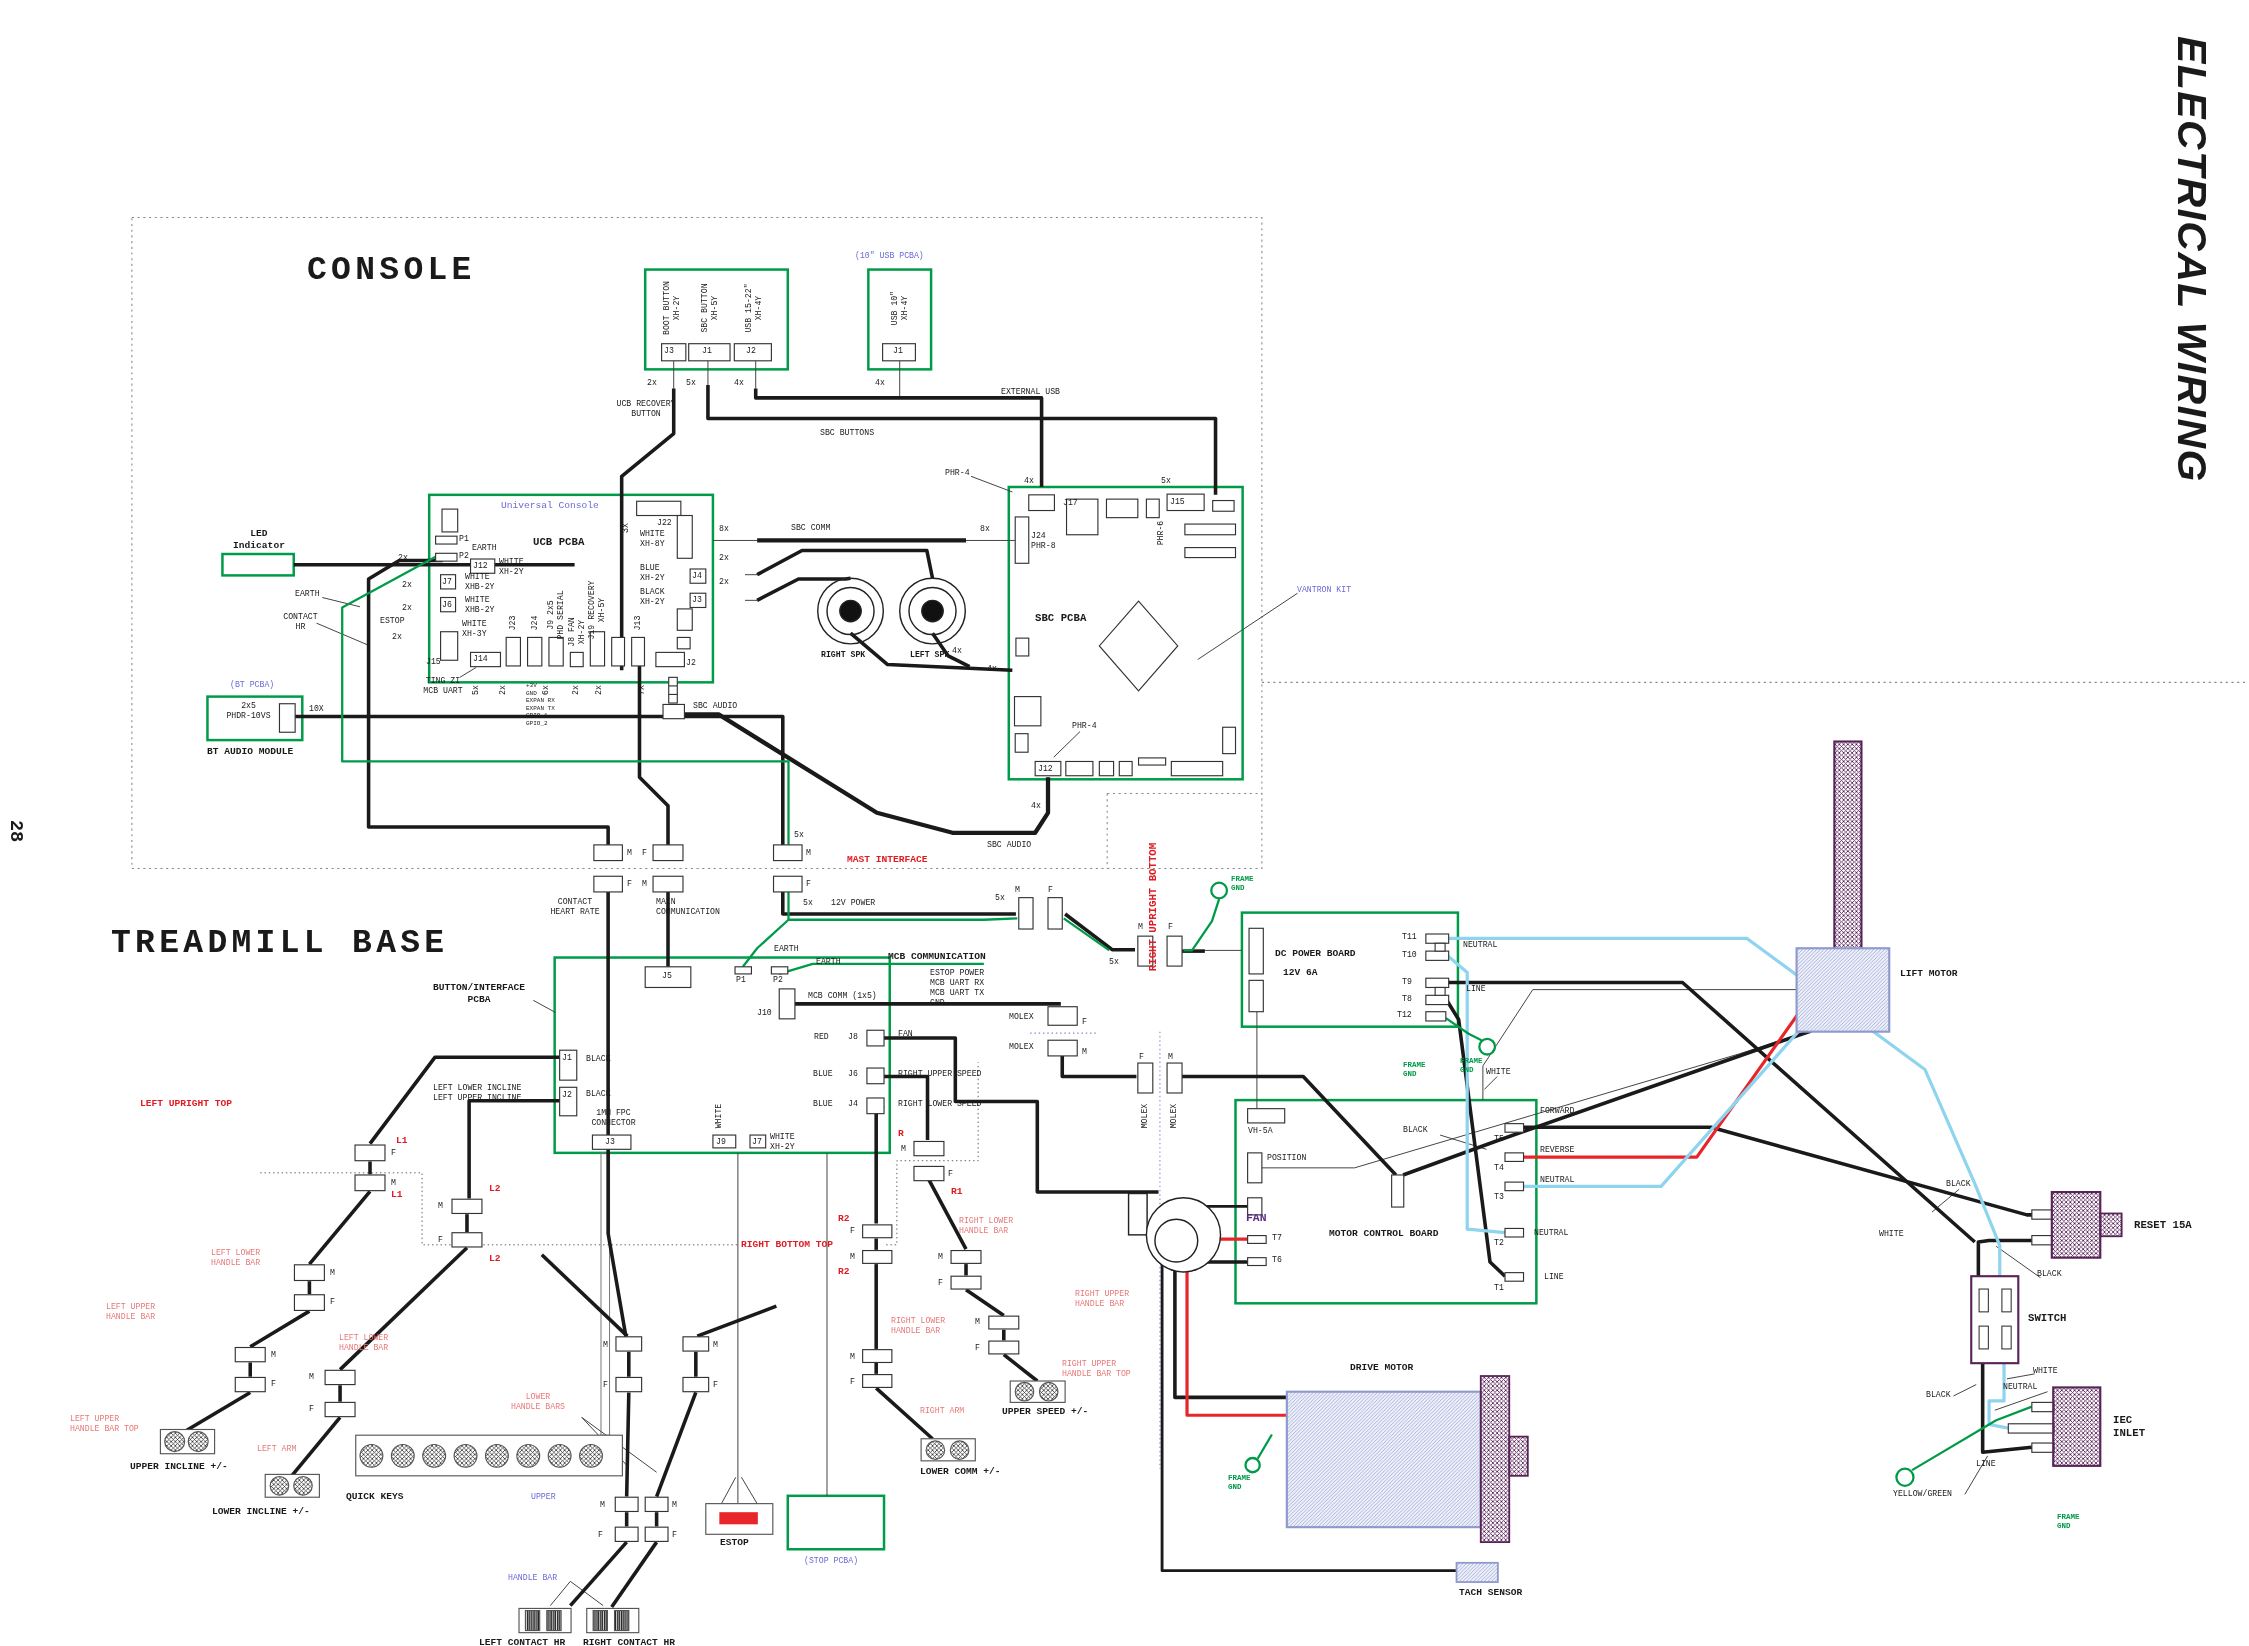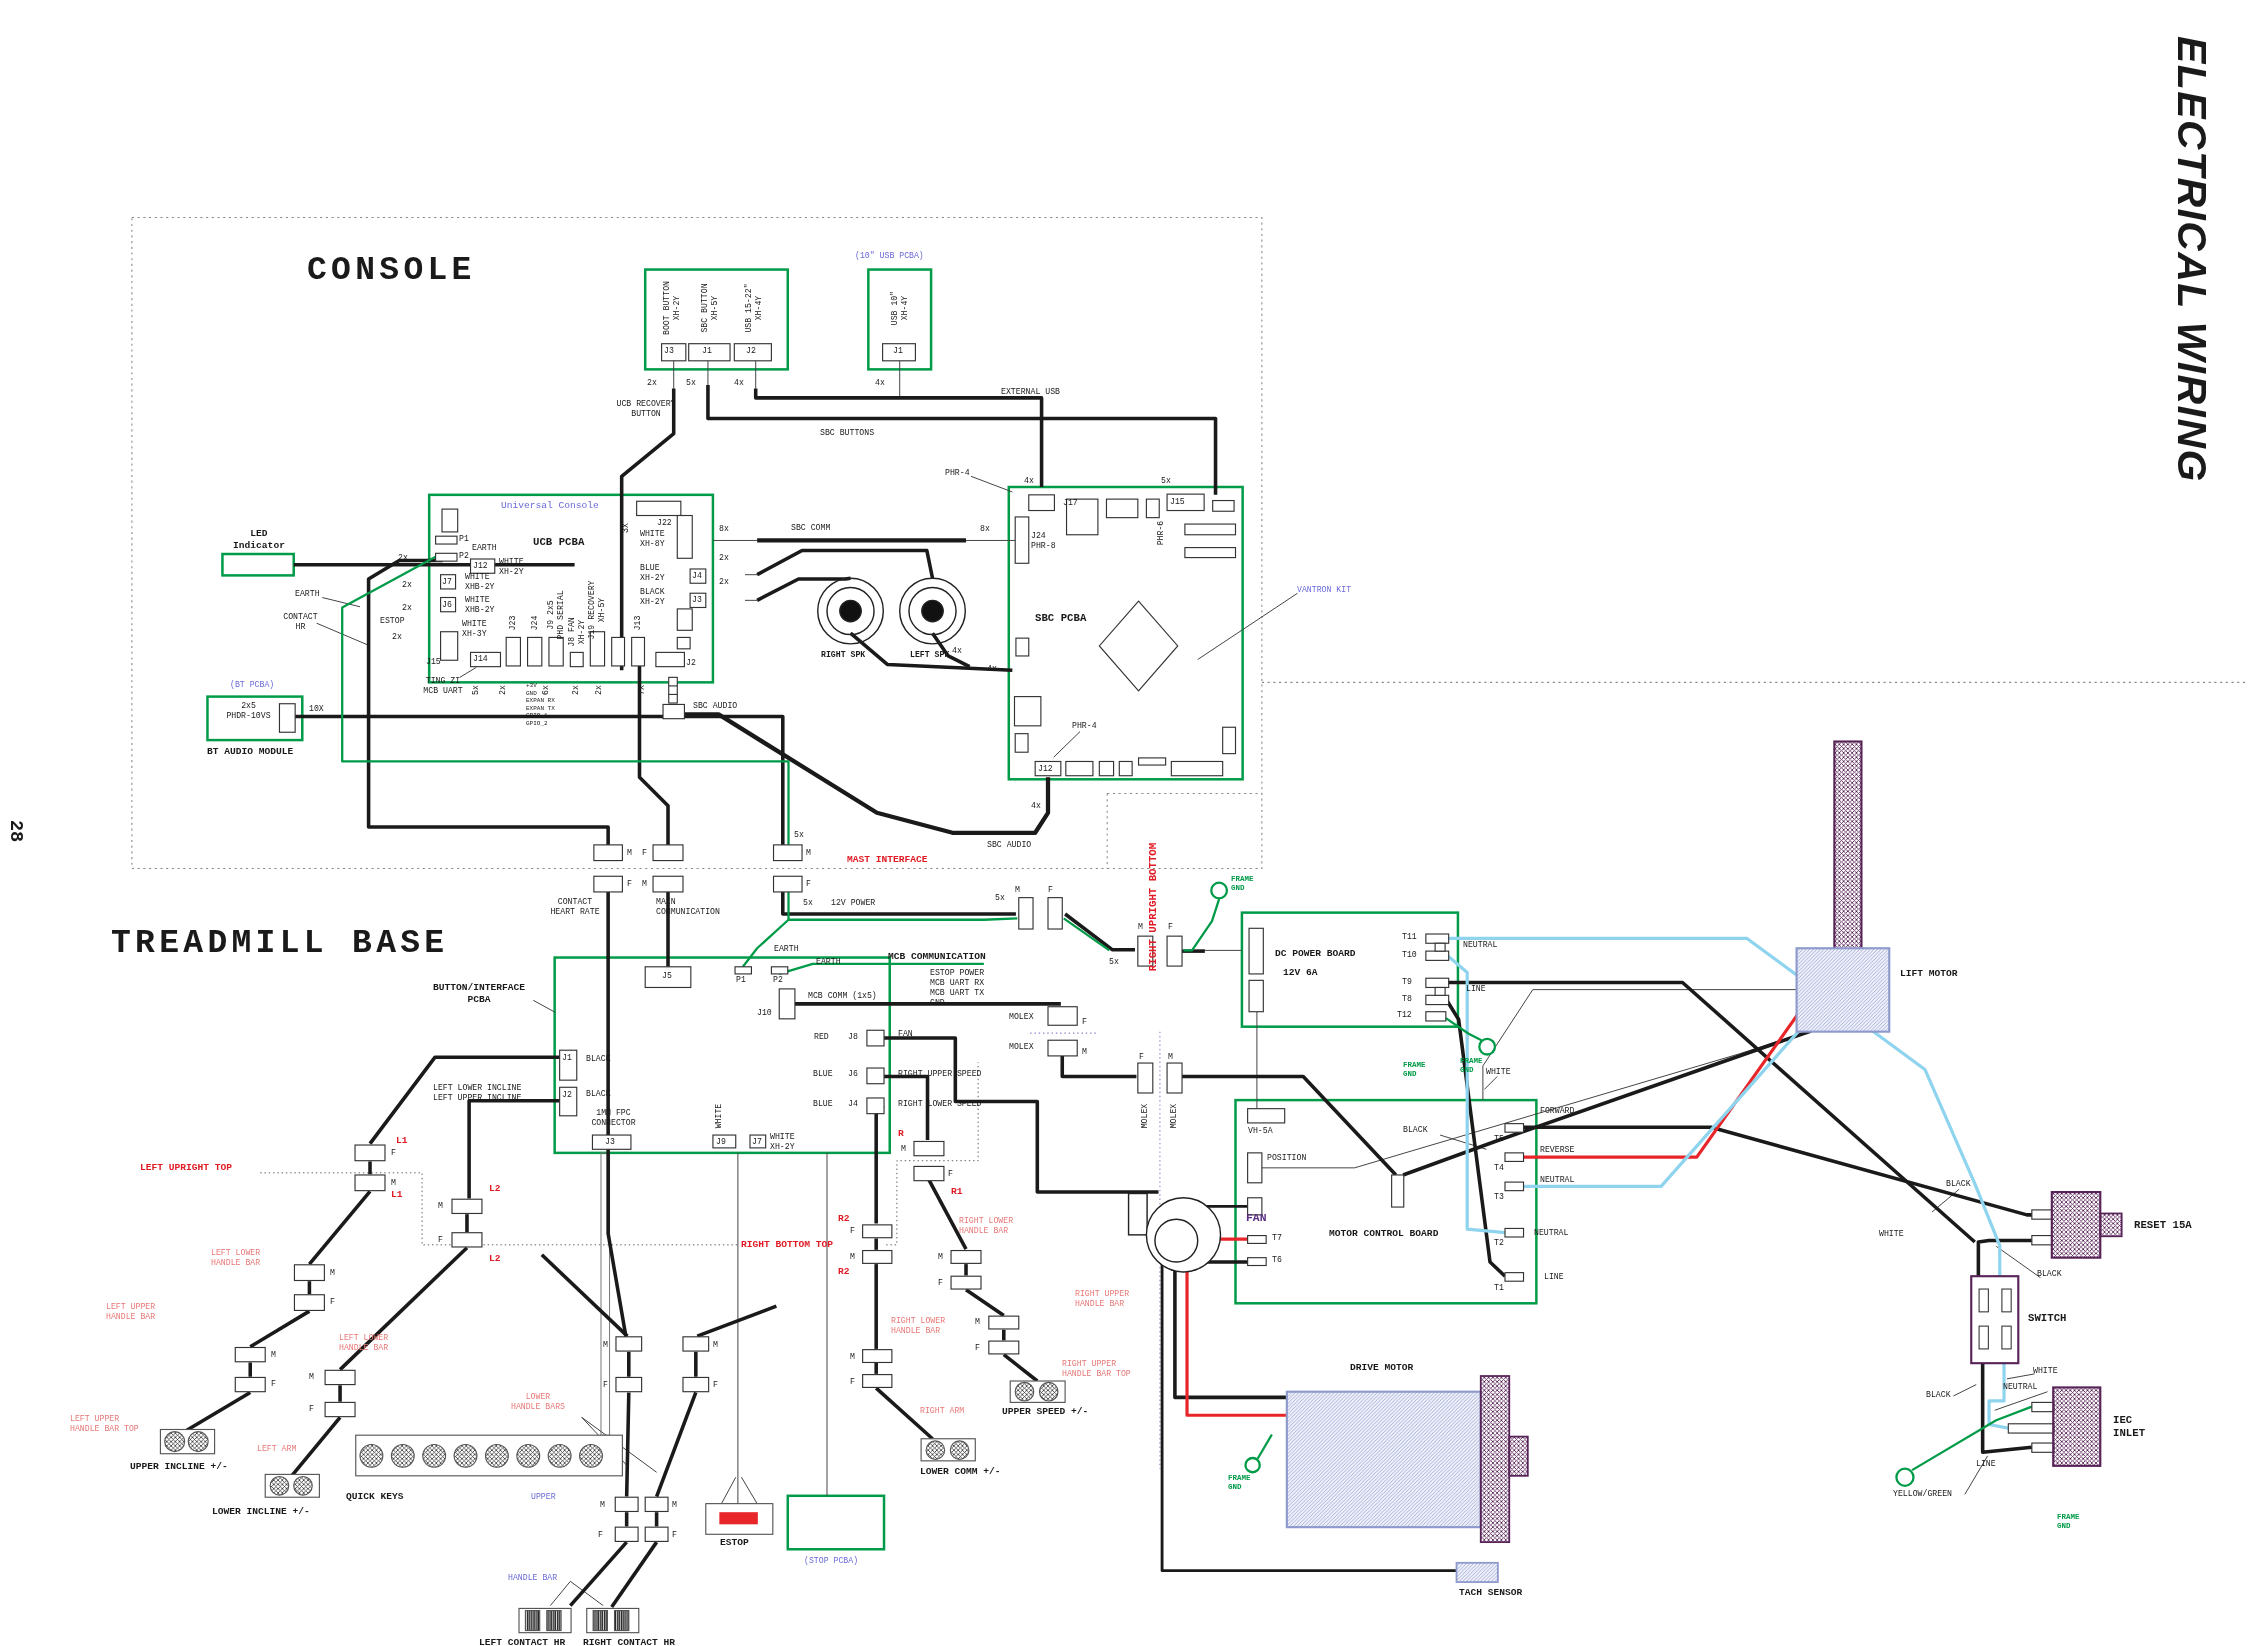--- a/index.html
+++ b/index.html
@@ -625,21 +625,21 @@
 <div class="lb pink" style="left:1062px;top:1359px;">RIGHT UPPER
 HANDLE BAR TOP</div>
 <div class="lb b f13" style="left:1002px;top:1406px;">UPPER SPEED +/-</div>
 <div class="lb" style="left:850px;top:1352px;">M</div>
 <div class="lb" style="left:850px;top:1377px;">F</div>
 <div class="lb pink" style="left:920px;top:1406px;">RIGHT ARM</div>
 <div class="lb b f13" style="left:920px;top:1466px;">LOWER COMM +/-</div>
 
 <div class="lb red f13" style="left:396px;top:1135px;">L1</div>
 <div class="lb" style="left:391px;top:1148px;">F</div>
-<div class="lb red f13" style="left:140px;top:1162px;">LEFT UPRIGHT TOP</div>
+<div class="lb red f13" style="left:140px;top:1098px;">LEFT UPRIGHT TOP</div>
 <div class="lb" style="left:391px;top:1178px;">M</div>
 <div class="lb red f13" style="left:391px;top:1189px;">L1</div>
 <div class="lb pink" style="left:211px;top:1248px;">LEFT LOWER
 HANDLE BAR</div>
 <div class="lb" style="left:330px;top:1268px;">M</div>
 <div class="lb" style="left:330px;top:1297px;">F</div>
 <div class="lb red f13" style="left:489px;top:1183px;">L2</div>
 <div class="lb" style="left:438px;top:1201px;">M</div>
 <div class="lb" style="left:438px;top:1235px;">F</div>
 <div class="lb red f13" style="left:489px;top:1253px;">L2</div>

